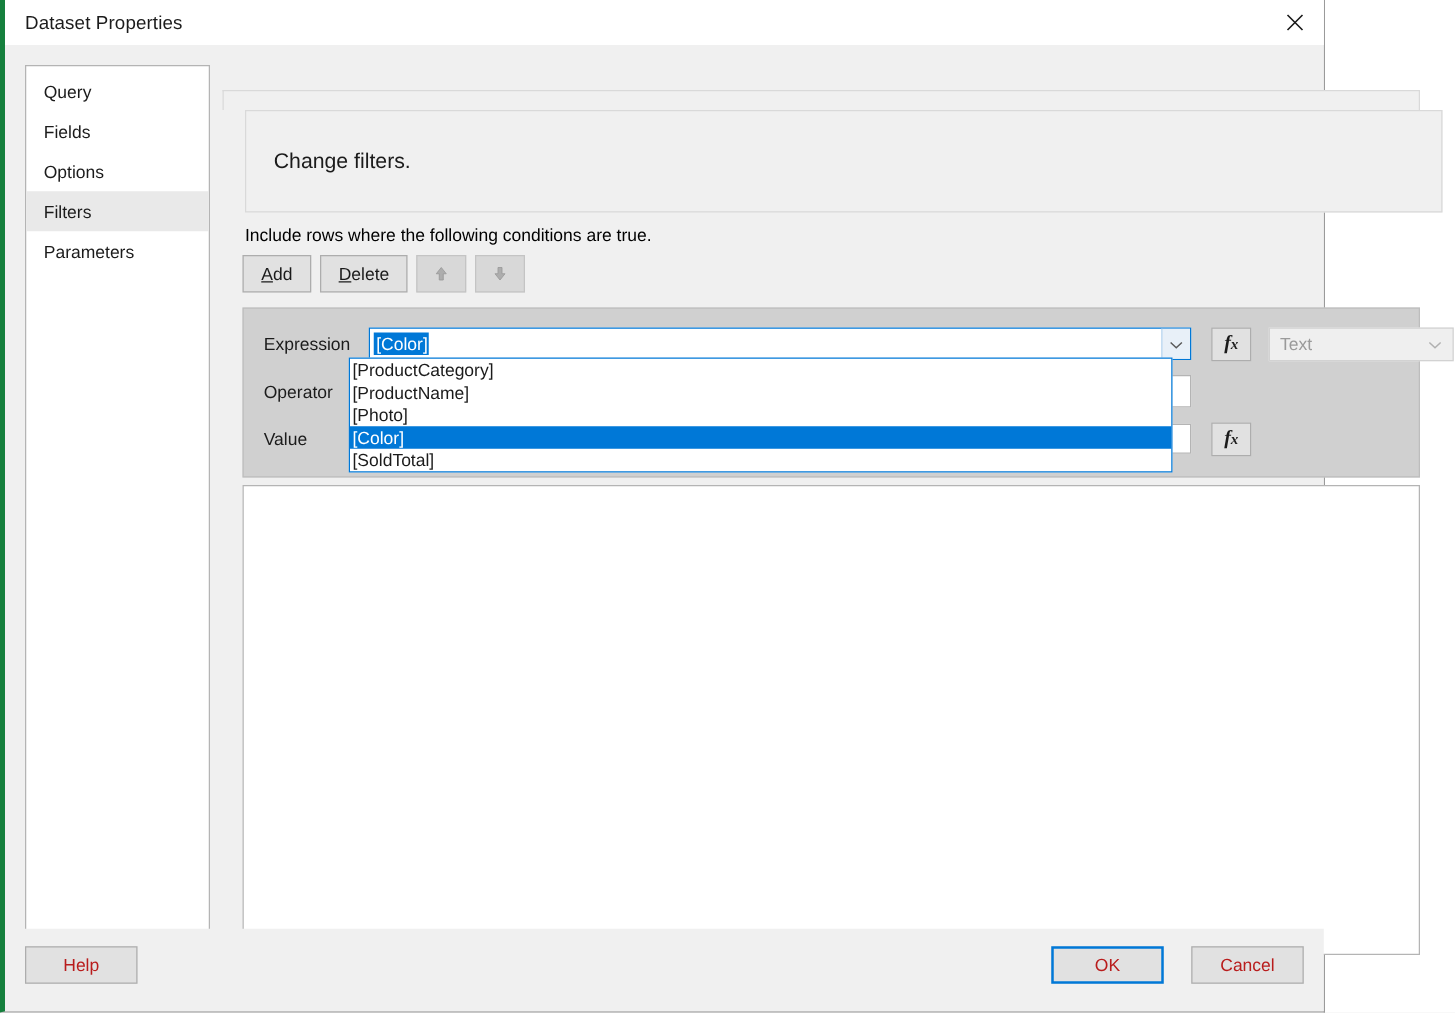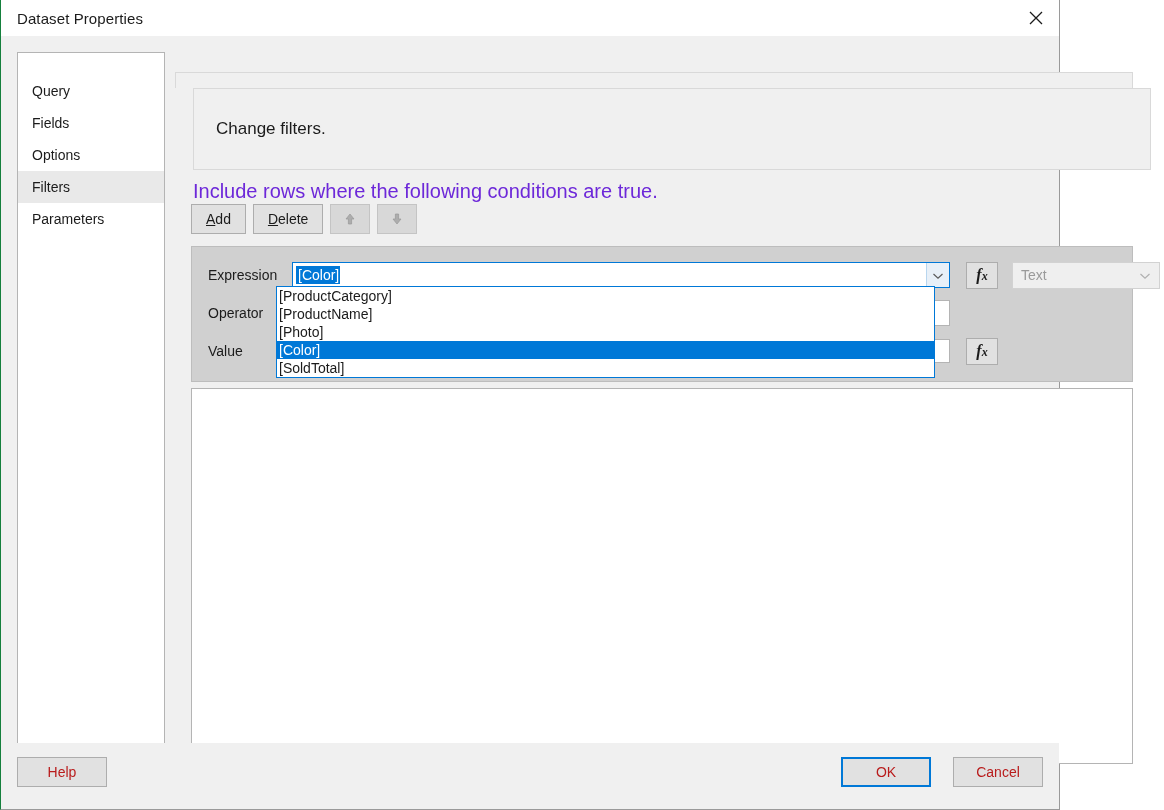--- a/index.html
+++ b/index.html
@@ -17,21 +17,21 @@
     position: relative;
   }
 
   
   .dialog {
     position: absolute;
     left: 0; top: 0;
     width: 1060px;
     height: 810px;
     box-sizing: border-box;
-    border-left: 1px solid #15803d;
+    border-left: 4px solid #15803d;
     border-right: 1px solid #9a9a9a;
     border-bottom: 1px solid #9a9a9a;
     background: #f0f0f0;
     display: flex;
     flex-direction: column;
   }
 
   
   .titlebar {
     height: 36px;
@@ -68,21 +68,21 @@
 
   
   .nav {
     position: absolute;
     left: 16px; top: 16px;
     width: 148px;
     height: 696px;
     background: #ffffff;
     border: 1px solid #b4b4b4;
     box-sizing: border-box;
-    padding-top: 22px;
+    padding-top: 4px;
   }
   .nav-item {
     height: 32px;
     line-height: 32px;
     padding-left: 14px;
     font-size: 14px;
     color: #1b1b1b;
     cursor: default;
     white-space: nowrap;
   }
@@ -122,22 +122,22 @@
     background: #f0f0f0;
     border-left: 1px solid #d9d9d9;
     border-right: 1px solid #d9d9d9;
     border-top: 1px solid #d9d9d9;
     box-sizing: border-box;
   }
 
   .pane-instruction {
     position: absolute;
     left: 18px; top: 128px;
-    font-size: 20px;
-    color: #6d28d9;
+    font-size: 14px;
+    color: #000000;
   }
 
   
   .toolbar {
     position: absolute;
     left: 16px; top: 152px;
     display: flex;
     gap: 7px;
   }
   .tb-btn {

